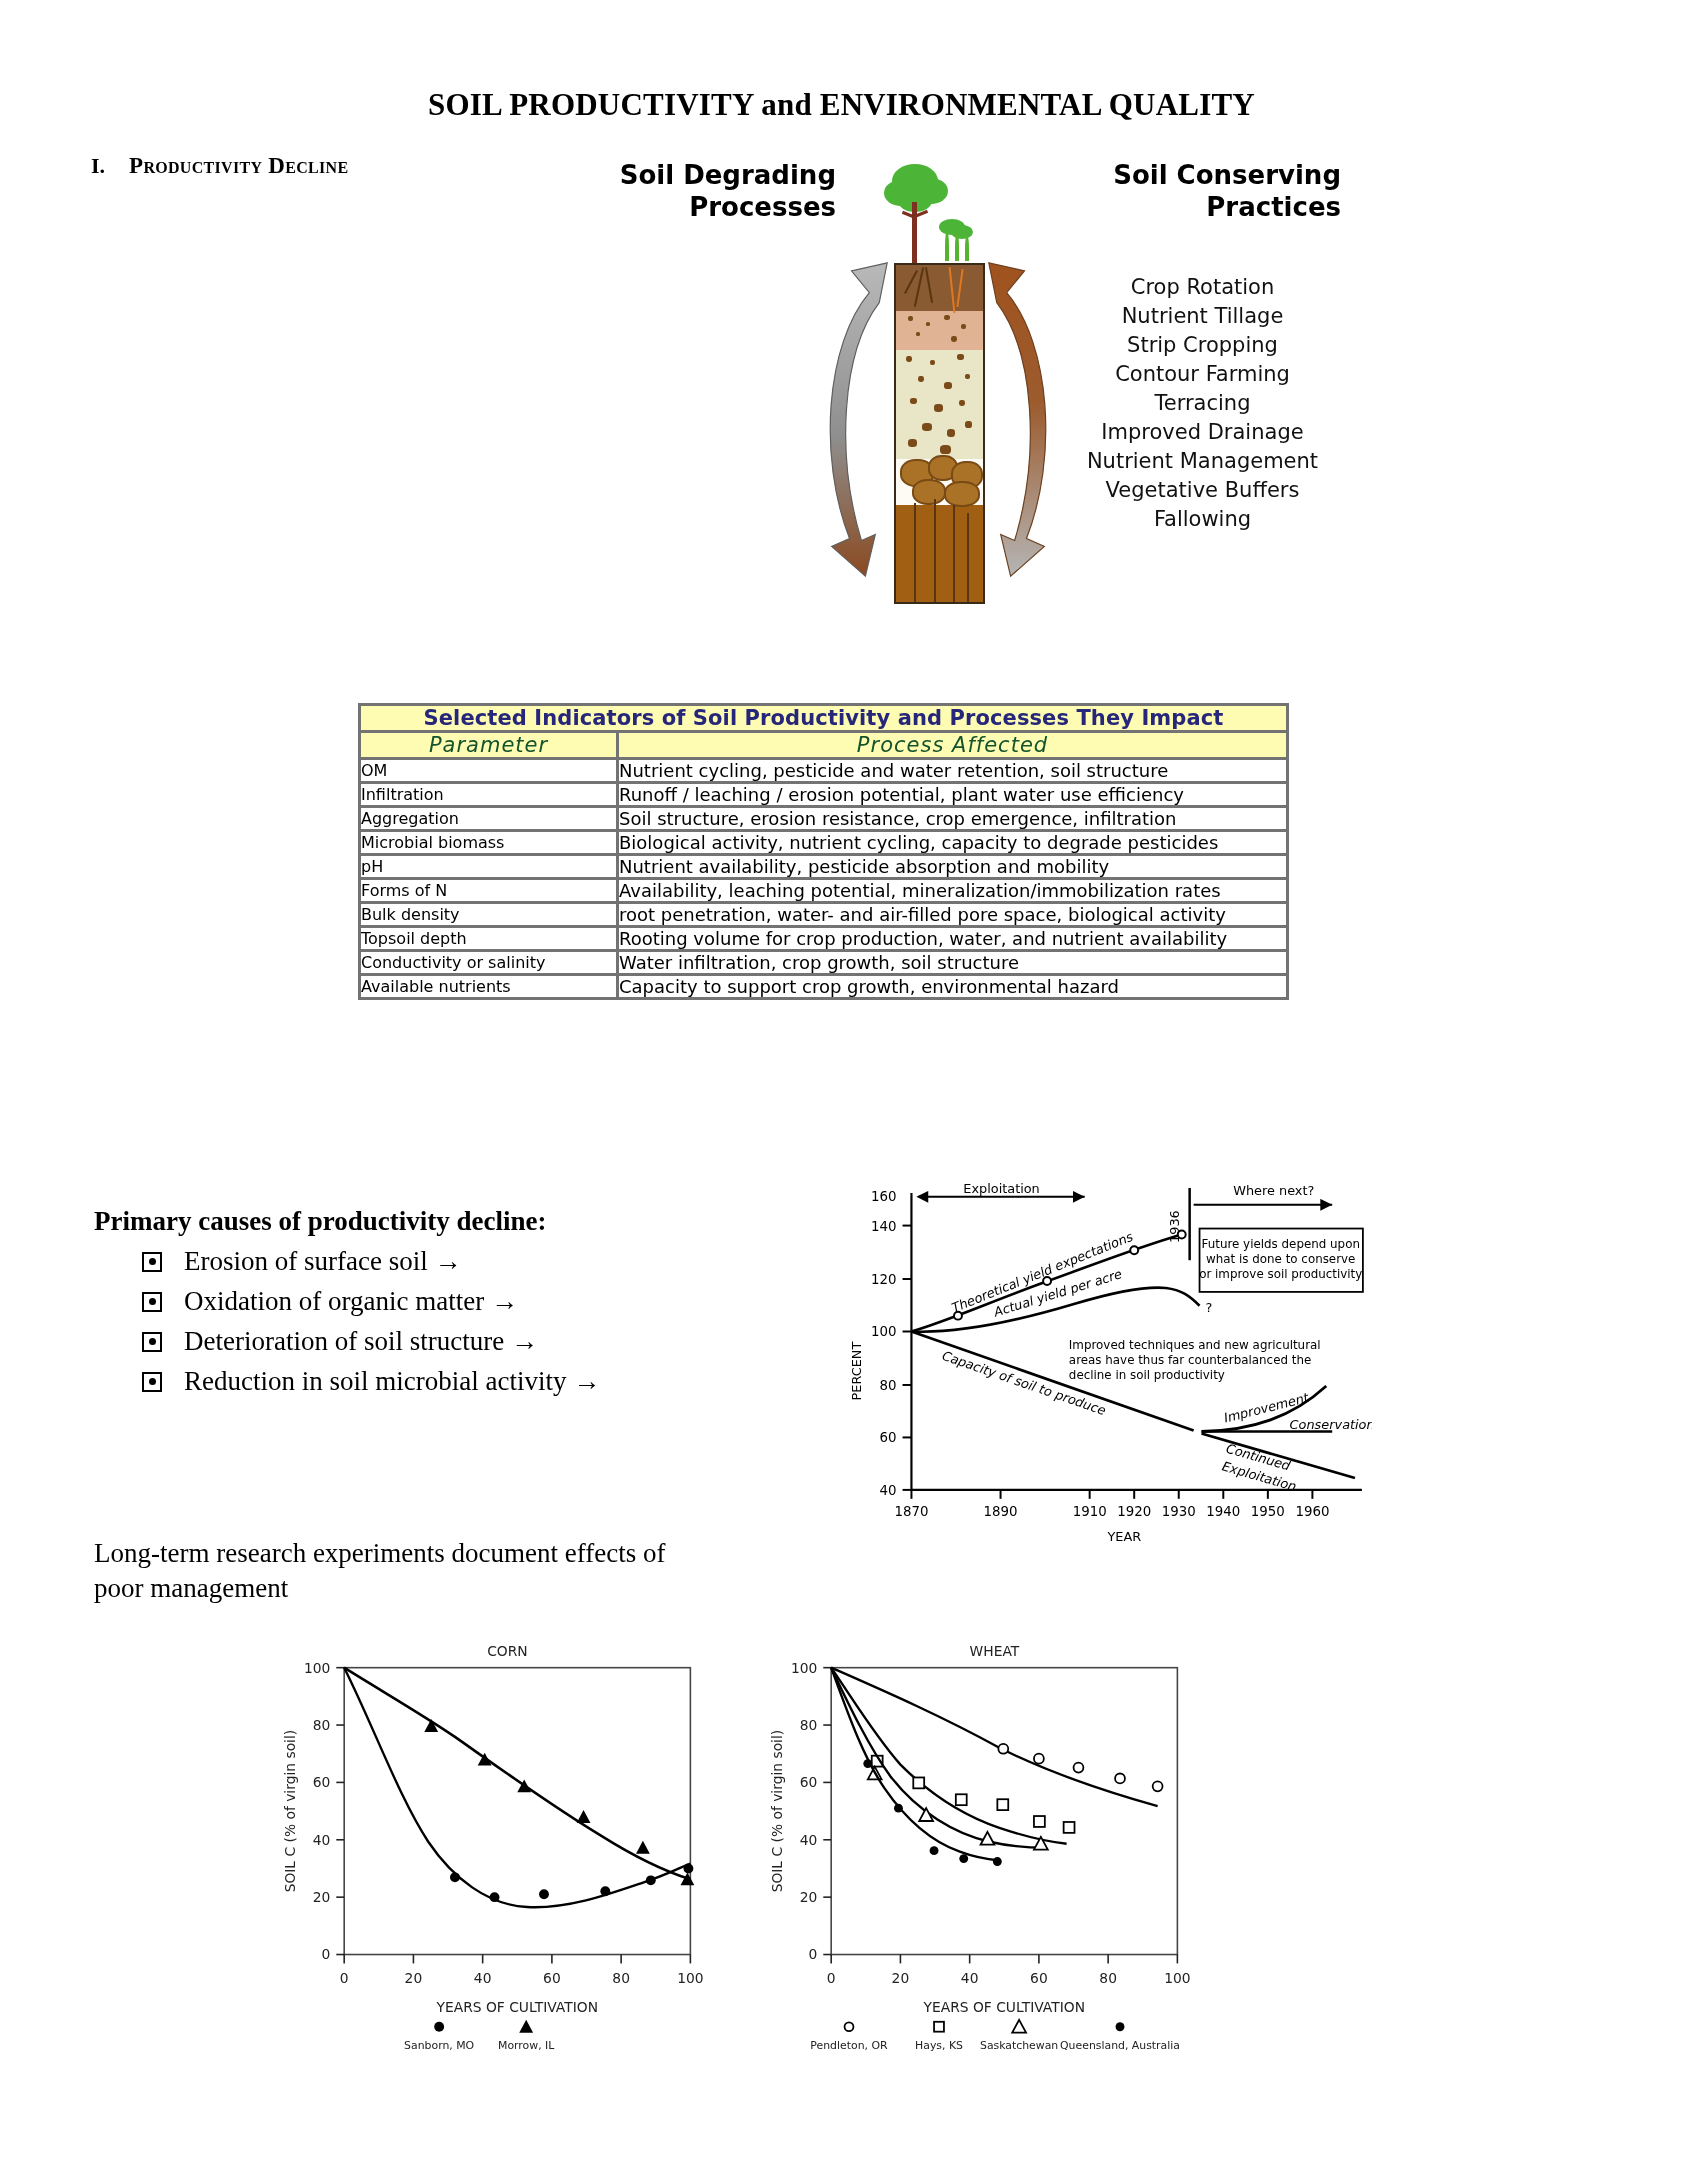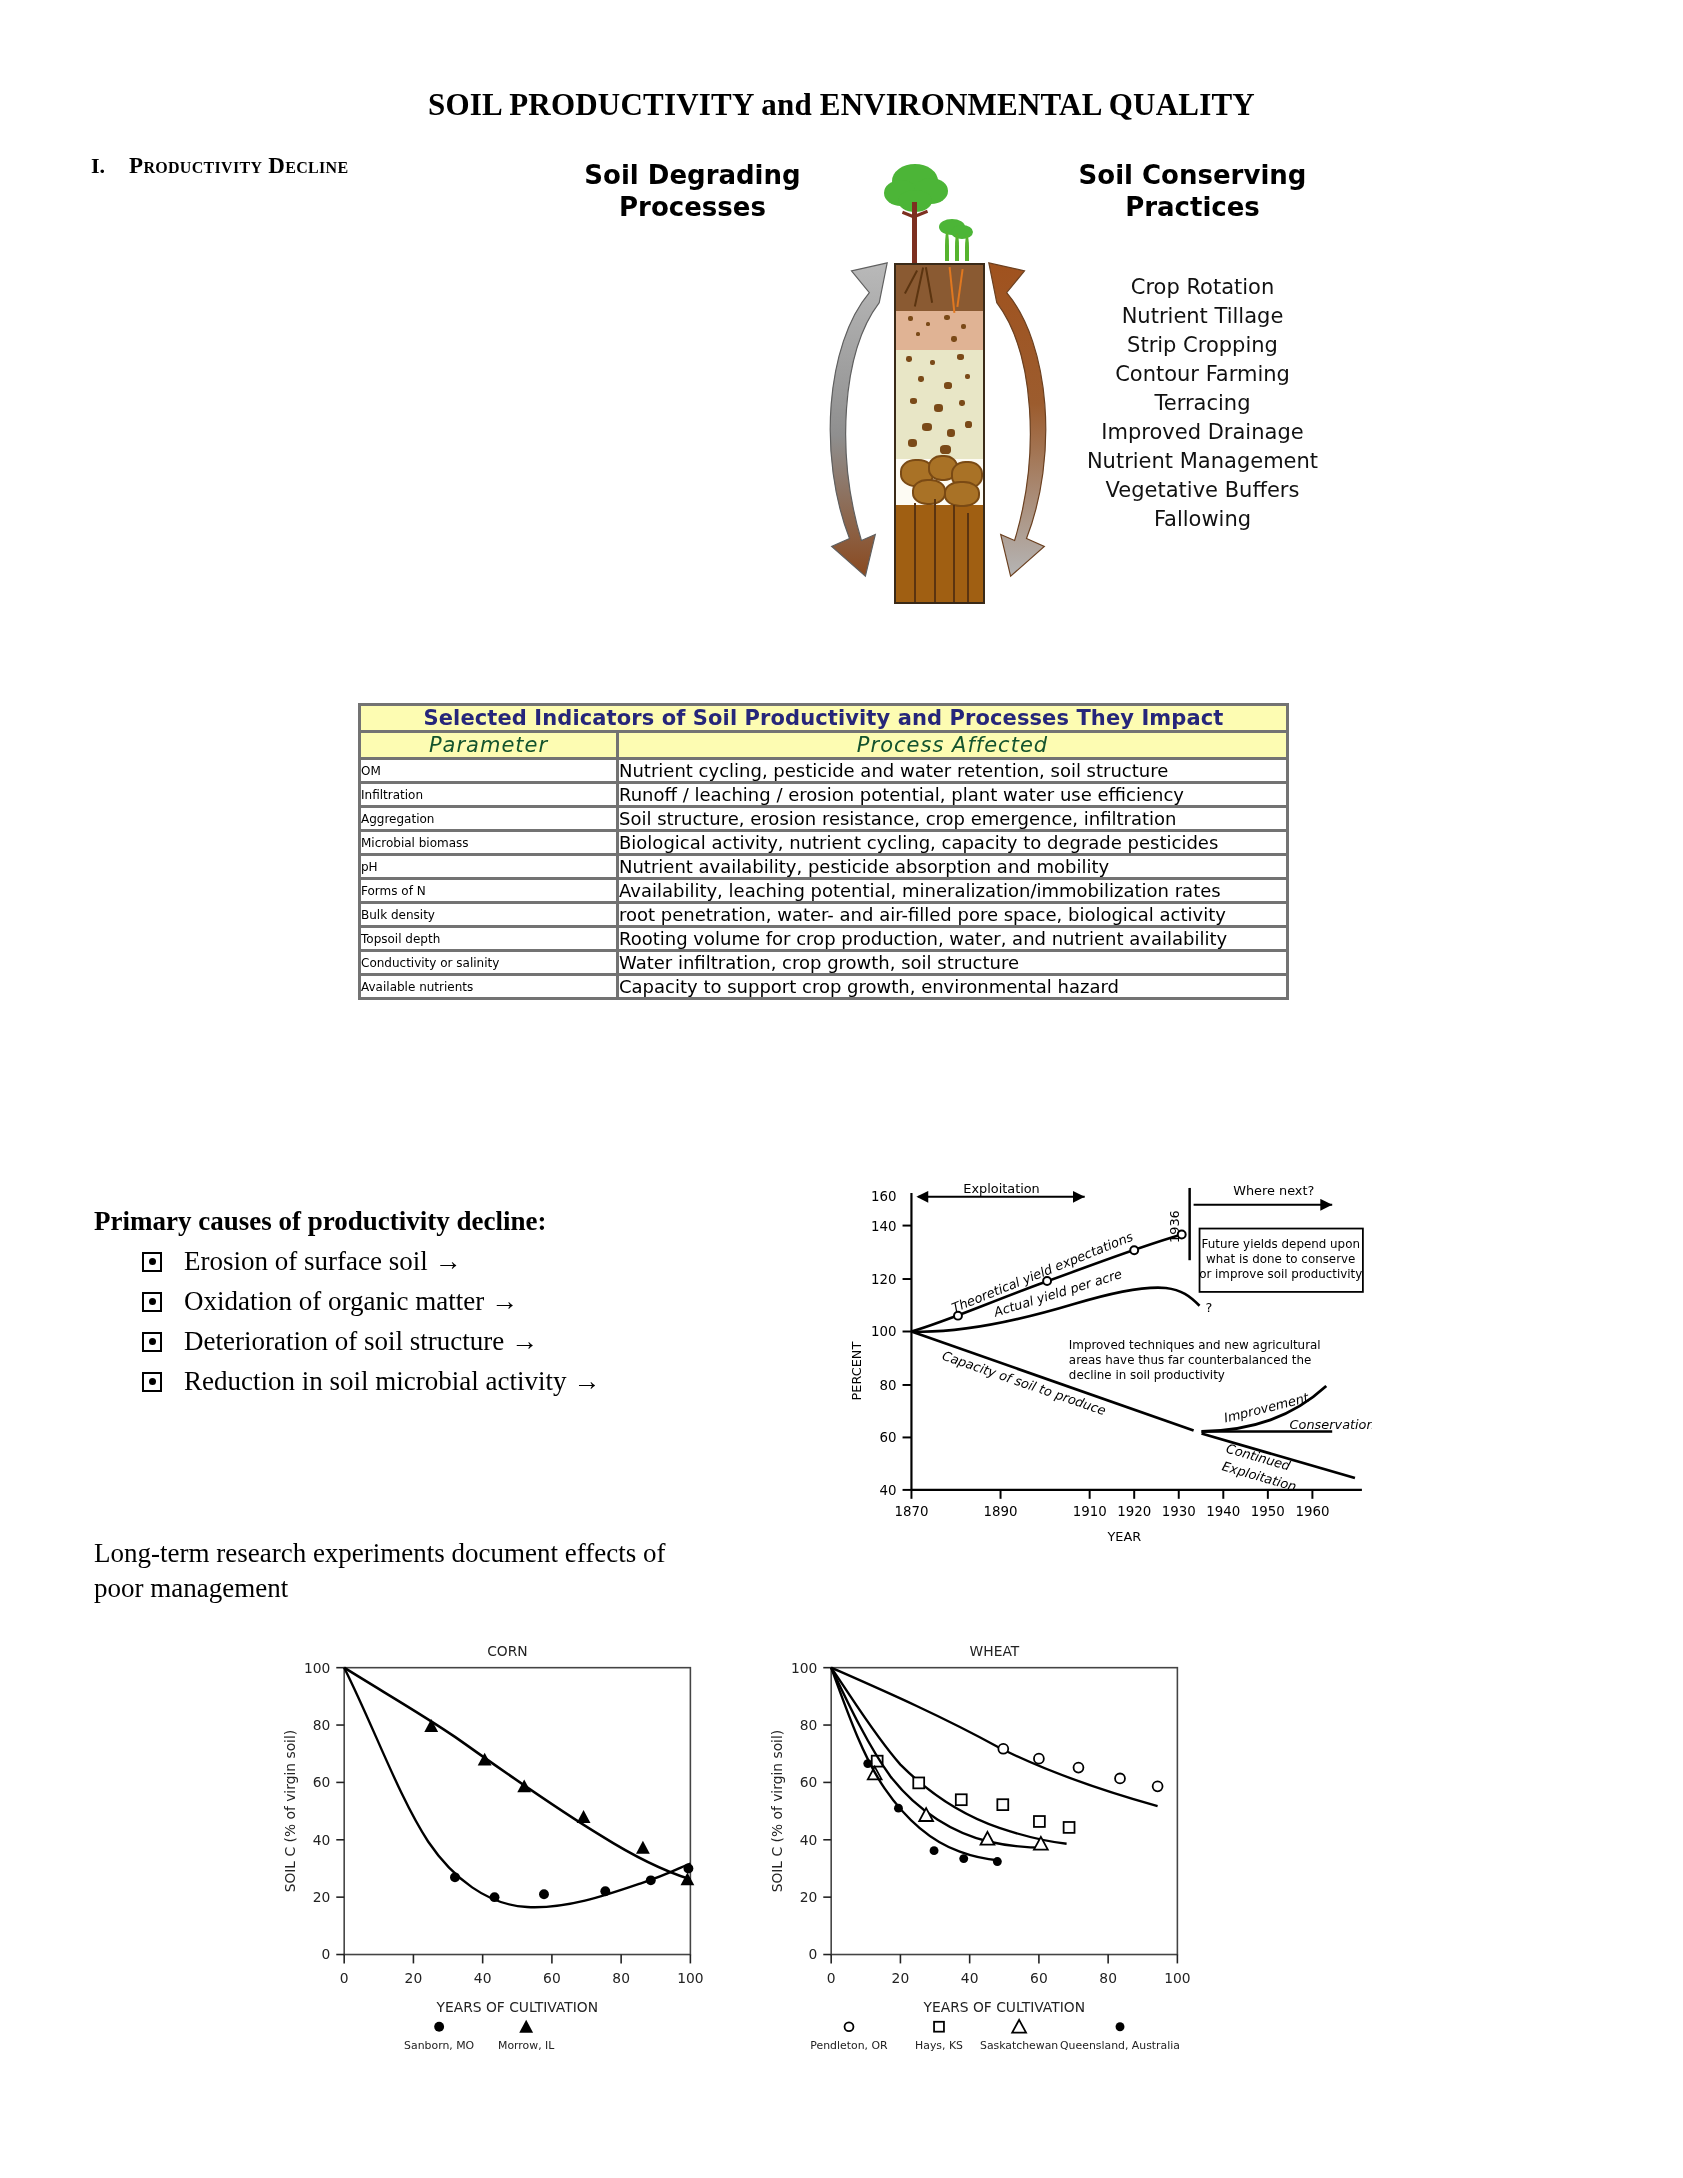--- a/index.html
+++ b/index.html
@@ -28,21 +28,21 @@
     display:flex; align-items:baseline; gap:24px;
   }
   #section-num { font-size:22px; }
   #section-label { font-variant:small-caps; letter-spacing:0.3px; font-size:23px; }
 
   
   #soil-diagram {
     position:absolute; left:549px; top:156px; width:792px; height:455px;
   }
   .diagram-heading {
-    position:absolute; text-align:center;
+    position:absolute; text-align:right;
     font-family:"DejaVu Sans", sans-serif;
     font-weight:bold; font-size:26px; line-height:1.22;
     color:#000; white-space:pre-line;
   }
   #heading-left  { left:0px;   top:4px;  width:287px; }
   #heading-right { left:495px; top:4px;  width:297px; }
 
   .diagram-list {
     position:absolute; text-align:center;
     font-family:"DejaVu Sans", sans-serif;
@@ -86,21 +86,21 @@
   .t-title {
     background:#fdfcb2; color:#26267a;
     font-weight:bold; font-size:21px; text-align:center;
     padding:8px 4px 9px 4px; letter-spacing:0.1px;
   }
   .t-subhead {
     background:#fdfcb2; color:#14532d;
     font-style:italic; font-size:21px; text-align:center;
     padding:7px 4px 8px 4px; letter-spacing:1px;
   }
-  .t-param { width:255px; font-size:12px; padding:7px 0 8px 8px; color:#000; }
+  .t-param { width:255px; font-size:16px; padding:7px 0 8px 8px; color:#000; }
   .t-proc  { font-size:18px; padding:7px 0 8px 10px; color:#000; }
 
   
   #causes-block { position:absolute; left:94px; top:1206px; width:634px; }
   #causes-title { font-size:27px; font-weight:bold; font-family:"Liberation Serif", serif; }
   #causes-list { margin-top:4px; }
   .cause-row {
     display:flex; align-items:center; gap:22px;
     margin-left:48px; margin-top:9px;
     font-size:27px; font-family:"Liberation Serif", serif;

